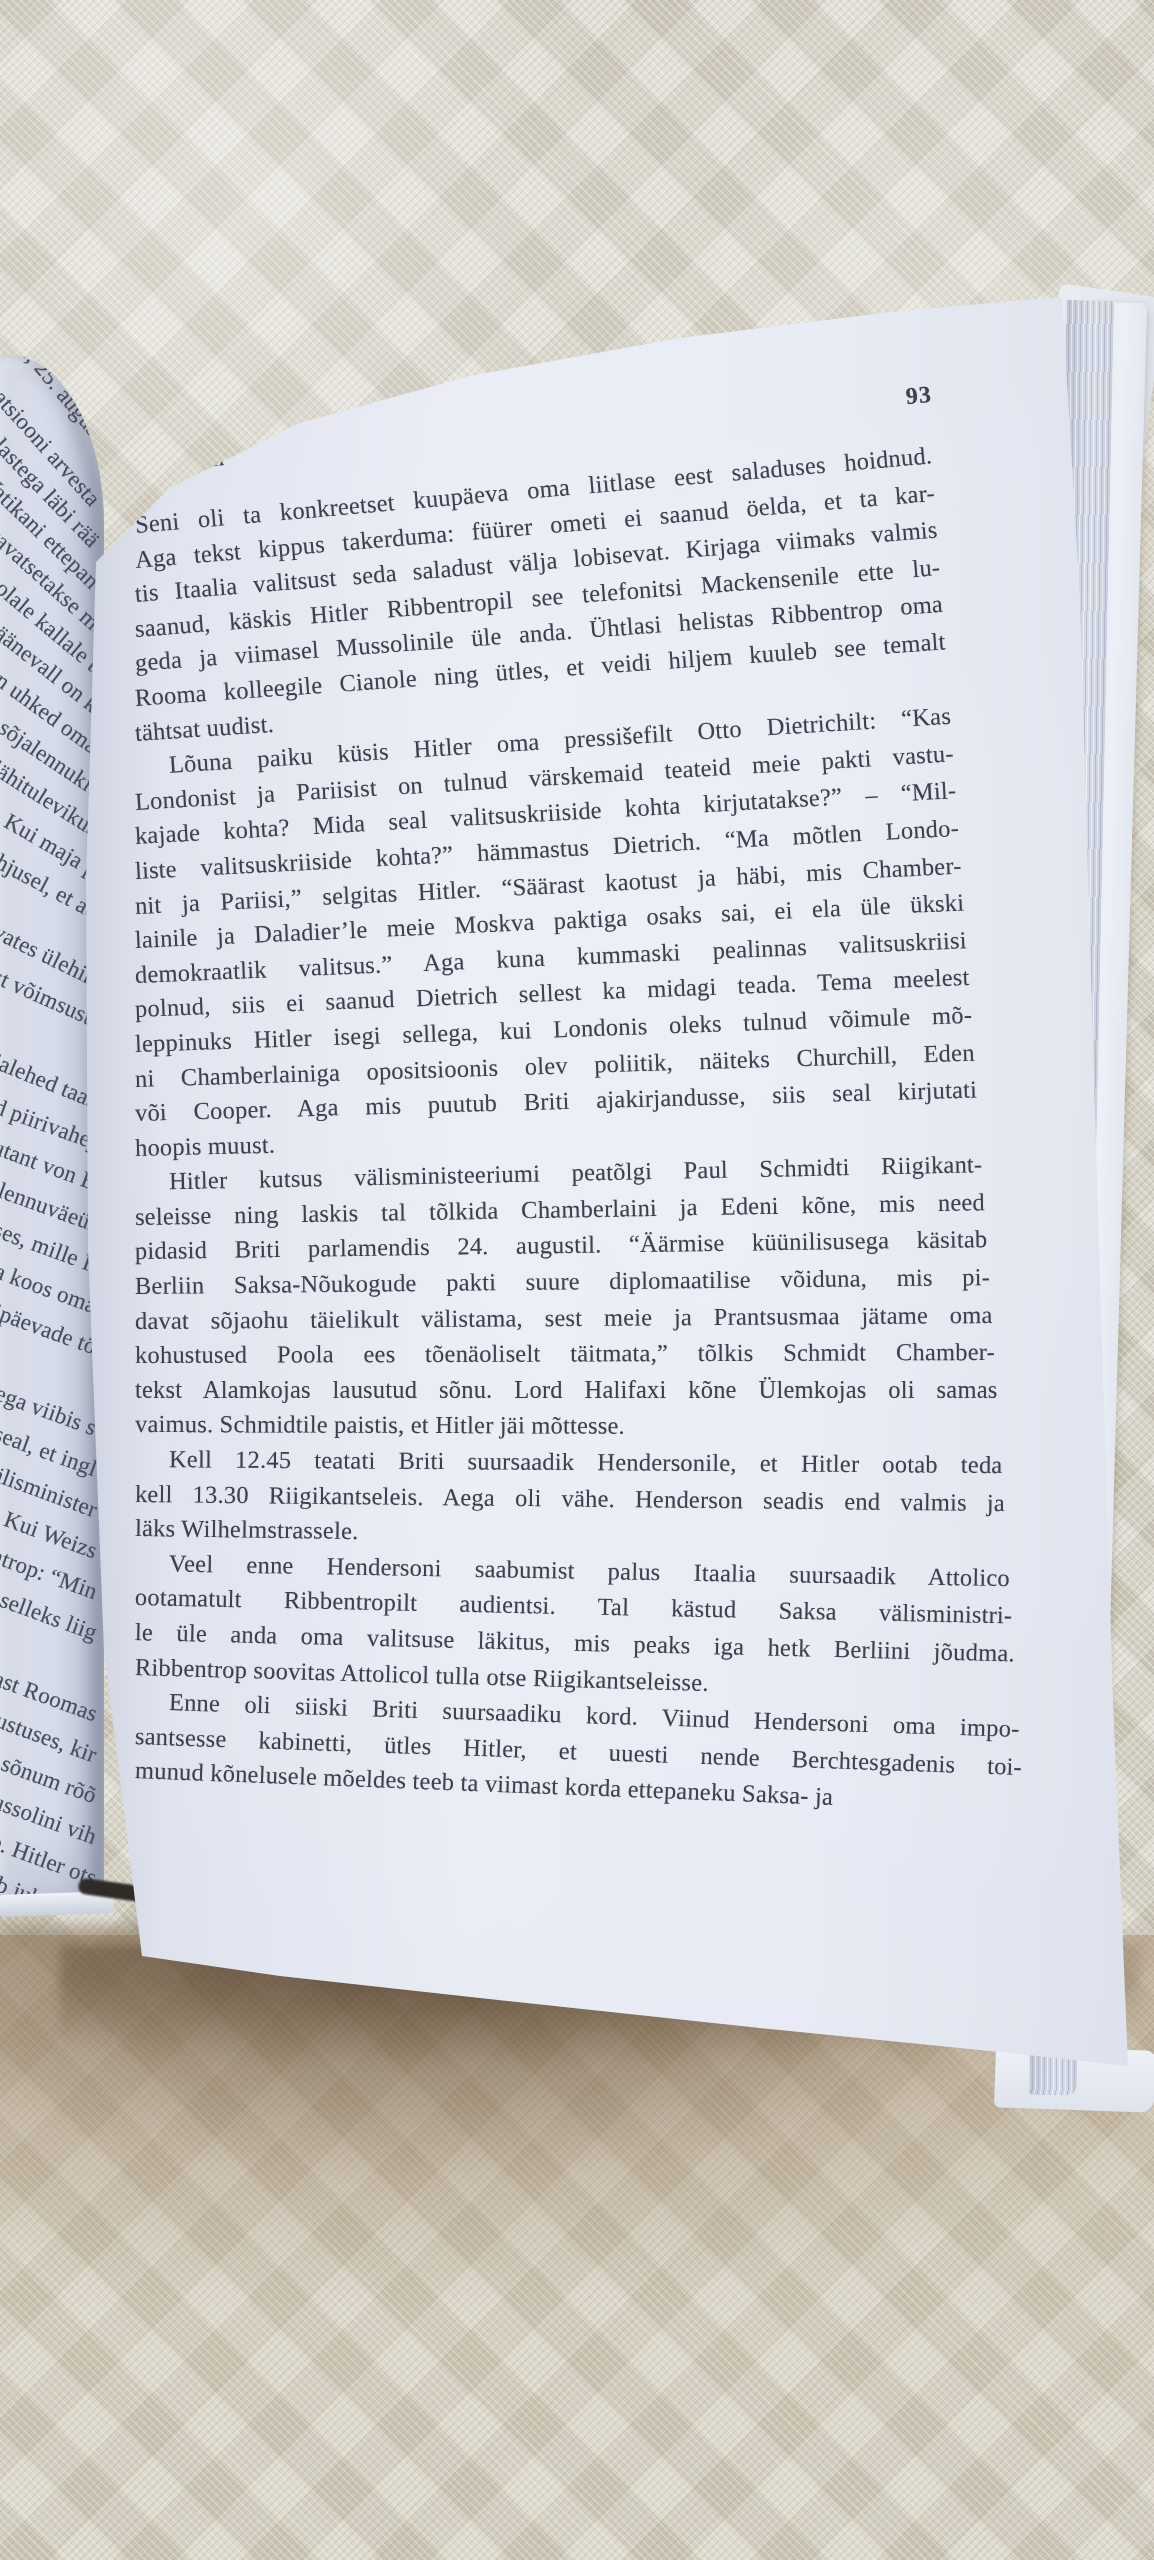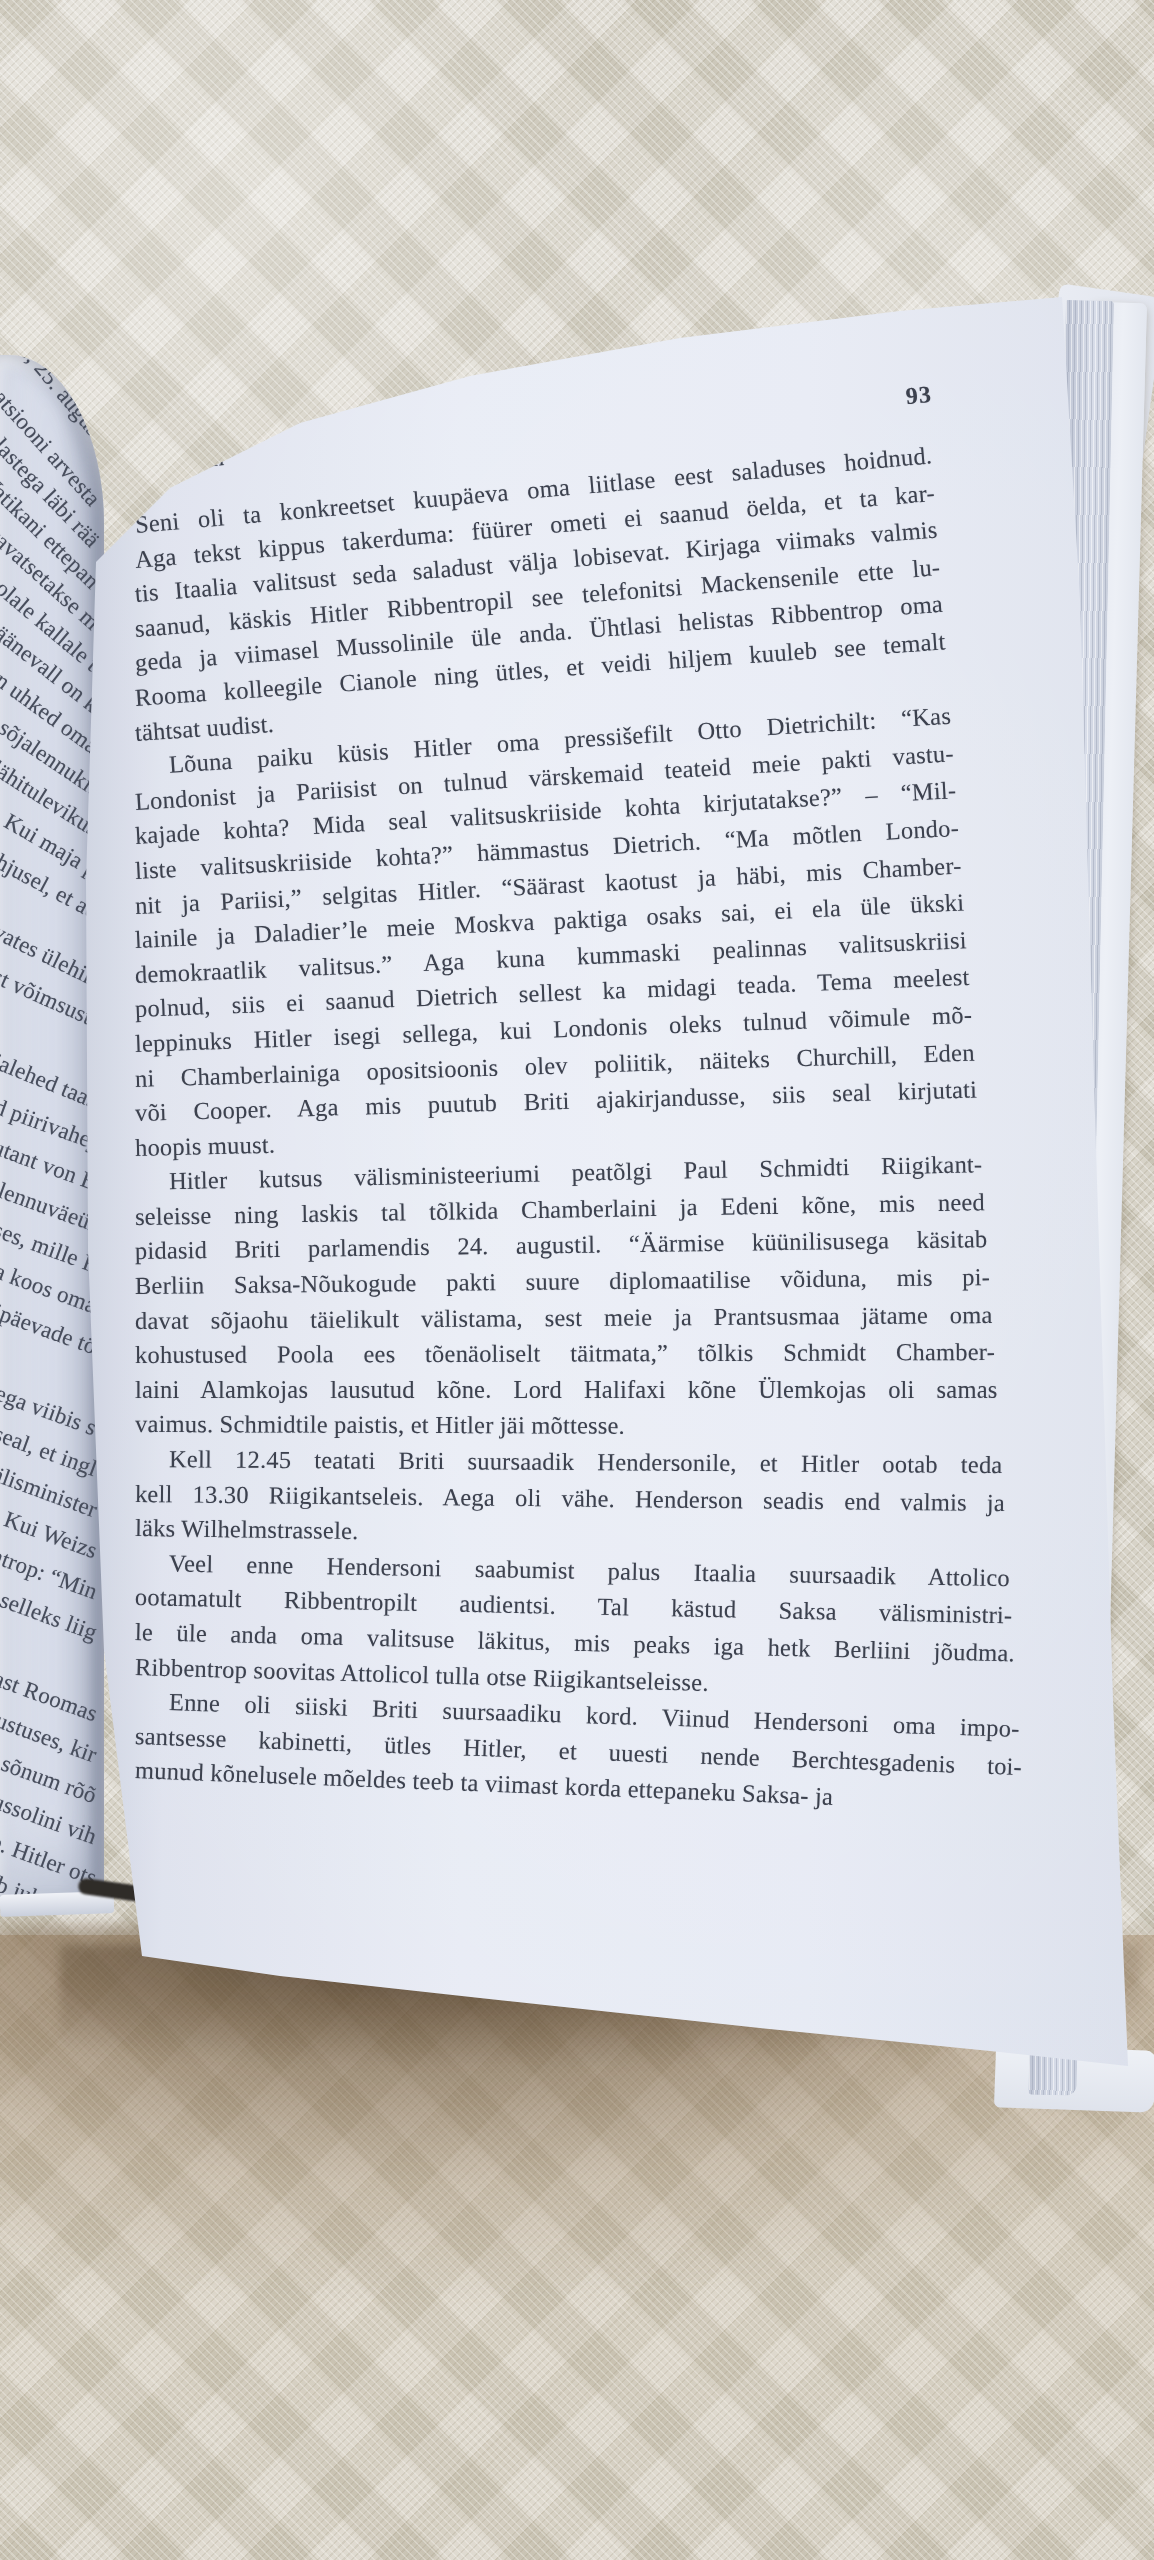--- a/index.html
+++ b/index.html
@@ -156,21 +156,21 @@
         <div class="bline" style="width: 837.5px; transform: rotate(-2deg); white-space: normal; text-align-last: justify;">leppinuks Hitler isegi sellega, kui Londonis oleks tulnud võimule mõ-</div>
         <div class="bline" style="width: 840px; transform: rotate(-1.8deg); white-space: normal; text-align-last: justify;">ni Chamberlainiga opositsioonis olev poliitik, näiteks Churchill, Eden</div>
         <div class="bline" style="width: 842.5px; transform: rotate(-1.6deg); white-space: normal; text-align-last: justify;">või Cooper. Aga mis puutub Briti ajakirjandusse, siis seal kirjutati</div>
         <div class="bline" style="width: 845px; transform: rotate(-1.4deg); white-space: normal; text-align-last: left;">hoopis muust.</div>
         <div class="bline" style="width: 847.5px; transform: rotate(-1.2deg); white-space: normal; text-align-last: justify; padding-left: 34px;">Hitler kutsus välisministeeriumi peatõlgi Paul Schmidti Riigikant-</div>
         <div class="bline" style="width: 850px; transform: rotate(-1deg); white-space: normal; text-align-last: justify;">seleisse ning laskis tal tõlkida Chamberlaini ja Edeni kõne, mis need</div>
         <div class="bline" style="width: 852.5px; transform: rotate(-0.8deg); white-space: normal; text-align-last: justify;">pidasid Briti parlamendis 24. augustil. “Äärmise küünilisusega käsitab</div>
         <div class="bline" style="width: 855px; transform: rotate(-0.6deg); white-space: normal; text-align-last: justify;">Berliin Saksa-Nõukogude pakti suure diplomaatilise võiduna, mis pi-</div>
         <div class="bline" style="width: 857.5px; transform: rotate(-0.4deg); white-space: normal; text-align-last: justify;">davat sõjaohu täielikult välistama, sest meie ja Prantsusmaa jätame oma</div>
         <div class="bline" style="width: 860px; transform: rotate(-0.2deg); white-space: normal; text-align-last: justify;">kohustused Poola ees tõenäoliselt täitmata,” tõlkis Schmidt Chamber-</div>
-        <div class="bline" style="width: 862.5px; transform: rotate(0deg); white-space: normal; text-align-last: justify;">laini Alamkojas lausutud kõne. Lord Halifaxi kõne Ülemkojas oli samas</div>
+        <div class="bline" style="width: 862.5px; transform: rotate(0deg); white-space: normal; text-align-last: justify;">tekst Alamkojas lausutud sõnu. Lord Halifaxi kõne Ülemkojas oli samas</div>
         <div class="bline" style="width: 865px; transform: rotate(0.2deg); white-space: normal; text-align-last: left;">vaimus. Schmidtile paistis, et Hitler jäi mõttesse.</div>
         <div class="bline" style="width: 867.5px; transform: rotate(0.4deg); white-space: normal; text-align-last: justify; padding-left: 34px;">Kell 12.45 teatati Briti suursaadik Hendersonile, et Hitler ootab teda</div>
         <div class="bline" style="width: 870px; transform: rotate(0.6deg); white-space: normal; text-align-last: justify;">kell 13.30 Riigikantseleis. Aega oli vähe. Henderson seadis end valmis ja</div>
         <div class="bline" style="width: 872.5px; transform: rotate(0.8deg); white-space: normal; text-align-last: left;">läks Wilhelmstrassele.</div>
         <div class="bline" style="width: 875px; transform: rotate(1deg); white-space: normal; text-align-last: justify; padding-left: 34px;">Veel enne Hendersoni saabumist palus Itaalia suursaadik Attolico</div>
         <div class="bline" style="width: 877.5px; transform: rotate(1.2deg); white-space: normal; text-align-last: justify;">ootamatult Ribbentropilt audientsi. Tal kästud Saksa välisministri-</div>
         <div class="bline" style="width: 880px; transform: rotate(1.4deg); white-space: normal; text-align-last: justify;">le üle anda oma valitsuse läkitus, mis peaks iga hetk Berliini jõudma.</div>
         <div class="bline" style="width: 882.5px; transform: rotate(1.6deg); white-space: normal; text-align-last: left;">Ribbentrop soovitas Attolicol tulla otse Riigikantseleisse.</div>
         <div class="bline" style="width: 885px; transform: rotate(1.8deg); white-space: normal; text-align-last: justify; padding-left: 34px;">Enne oli siiski Briti suursaadiku kord. Viinud Hendersoni oma impo-</div>
         <div class="bline" style="width: 887.5px; transform: rotate(2deg); white-space: normal; text-align-last: justify;">santsesse kabinetti, ütles Hitler, et uuesti nende Berchtesgadenis toi-</div>

